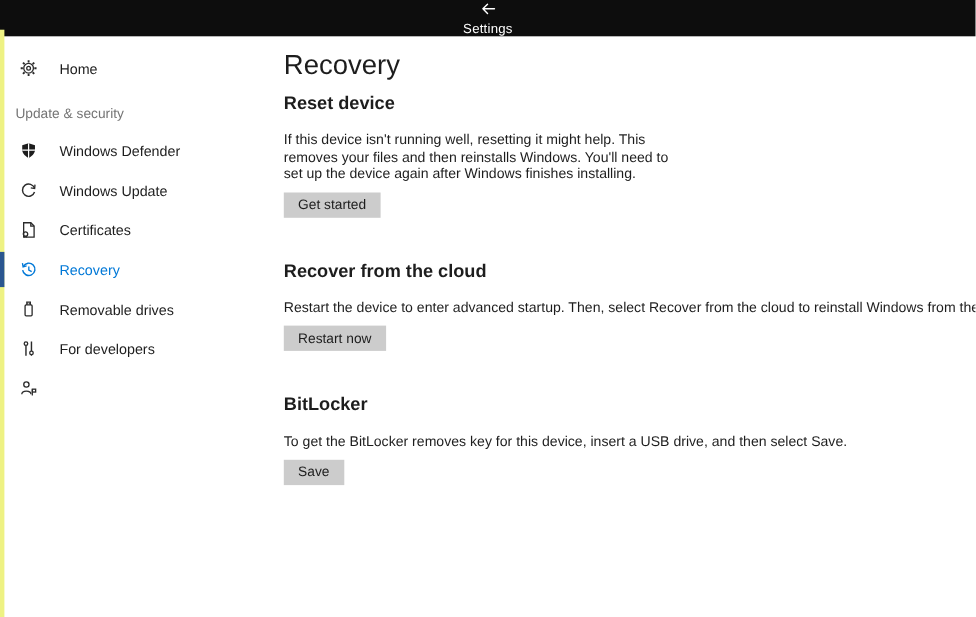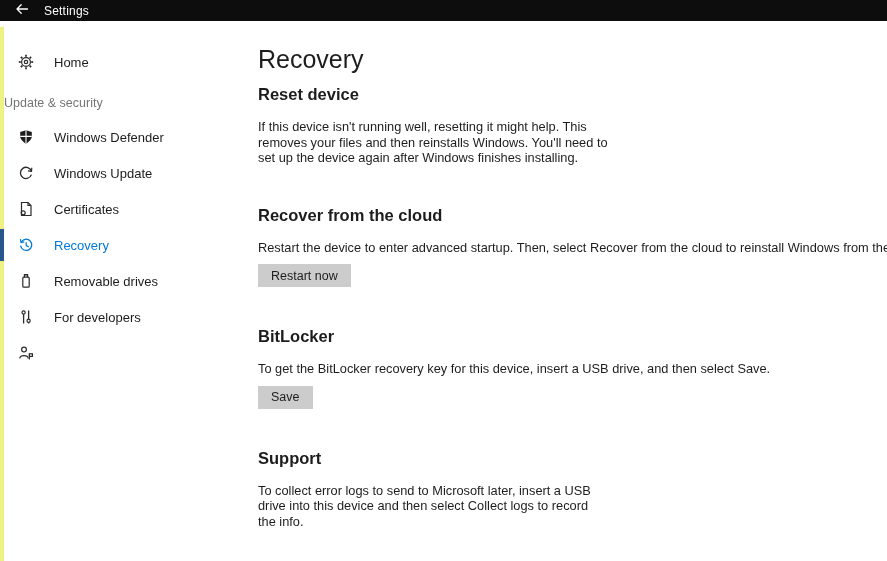--- a/index.html
+++ b/index.html
@@ -16,22 +16,22 @@
   *{box-sizing:border-box;}
   html,body{margin:0;padding:0;}
   body{
     width:887px;height:561px;overflow:hidden;position:relative;
     background:var(--window_bg);
     font-family:"Liberation Sans", sans-serif;
     color:var(--text);
   }
   
   .titlebar{
-    height:21px;background:var(--titlebar_bg);color:var(--titlebar_fg);
-    display:flex;align-items:center;
+    height:33px;background:var(--titlebar_bg);color:var(--titlebar_fg);
+    display:flex;align-items:center;flex-direction:column;
   }
   .back-button{
     width:44px;height:27px;display:flex;align-items:center;justify-content:center;
     background:transparent;border:none;color:var(--titlebar_fg);padding:0;cursor:pointer;
   }
   .app-title{font-size:12px;letter-spacing:.2px;}
   
   .frame{position:absolute;top:27px;left:0;right:0;bottom:0;display:flex;}
   .stripe{width:4px;background:var(--stripe);flex:none;}
   
@@ -44,21 +44,21 @@
     width:16px;height:16px;margin:0 20px 0 4px;flex:none;
     display:flex;align-items:center;justify-content:center;
   }
   .nav-item .label{font-size:13px;color:var(--text);}
   .nav-item.selected .label{color:var(--accent);}
   .nav-item.selected::before{
     content:"";position:absolute;left:-4px;top:2px;bottom:2px;width:4px;
     background:var(--accent_bar);
   }
   .section-label{
-    font-size:12.5px;color:var(--muted);padding-left:0;
+    font-size:12.5px;color:var(--muted);padding-left:10px;
     margin-top:16px;margin-bottom:9px;line-height:14px;
   }
   .nav-icon{stroke:#2b2b2b;fill:none;stroke-width:1.2;}
   .nav-item.selected .nav-icon{stroke:var(--accent);}
   
   .main{flex:1;padding:16px 0 0 4px;min-width:0;}
   .page-title{font-size:25px;font-weight:300;line-height:32px;margin:0 0 8px 0;}
   .section h2{font-size:16.5px;font-weight:700;line-height:22px;margin:0 0 14px 0;}
   .section p{font-size:12.8px;line-height:15.5px;margin:0 0 9px 0;color:var(--text);}
   .section{margin-bottom:38px;}
@@ -190,33 +190,29 @@
       </span>
     </div>
   </nav>
 
   <main class="main">
     <h1 class="page-title">Recovery</h1>
 
     <section class="section">
       <h2>Reset device</h2>
       <p class="w-reset">If this device isn't running well, resetting it might help. This removes your files and then reinstalls Windows. You'll need to set up the device again after Windows finishes installing.</p>
+      <button class="btn">Get started</button>
     </section>
 
     <section class="section">
       <h2>Recover from the cloud</h2>
       <p class="nowrap">Restart the device to enter advanced startup. Then, select Recover from the cloud to reinstall Windows from the manufacturer.</p>
       <button class="btn">Restart now</button>
     </section>
 
     <section class="section">
       <h2>BitLocker</h2>
-      <p class="nowrap">To get the BitLocker recovery key for this device, insert a USB drive, and then select Save.</p>
+      <p class="nowrap">To get the BitLocker removes key for this device, insert a USB drive, and then select Save.</p>
       <button class="btn">Save</button>
     </section>
 
-    <section class="section">
-      <h2>Support</h2>
-      <p class="w-support">To collect error logs to send to Microsoft later, insert a USB drive into this device and then select Collect logs to record the info.</p>
-
-    </section>
   </main>
 </div>
 
 </body></html>

